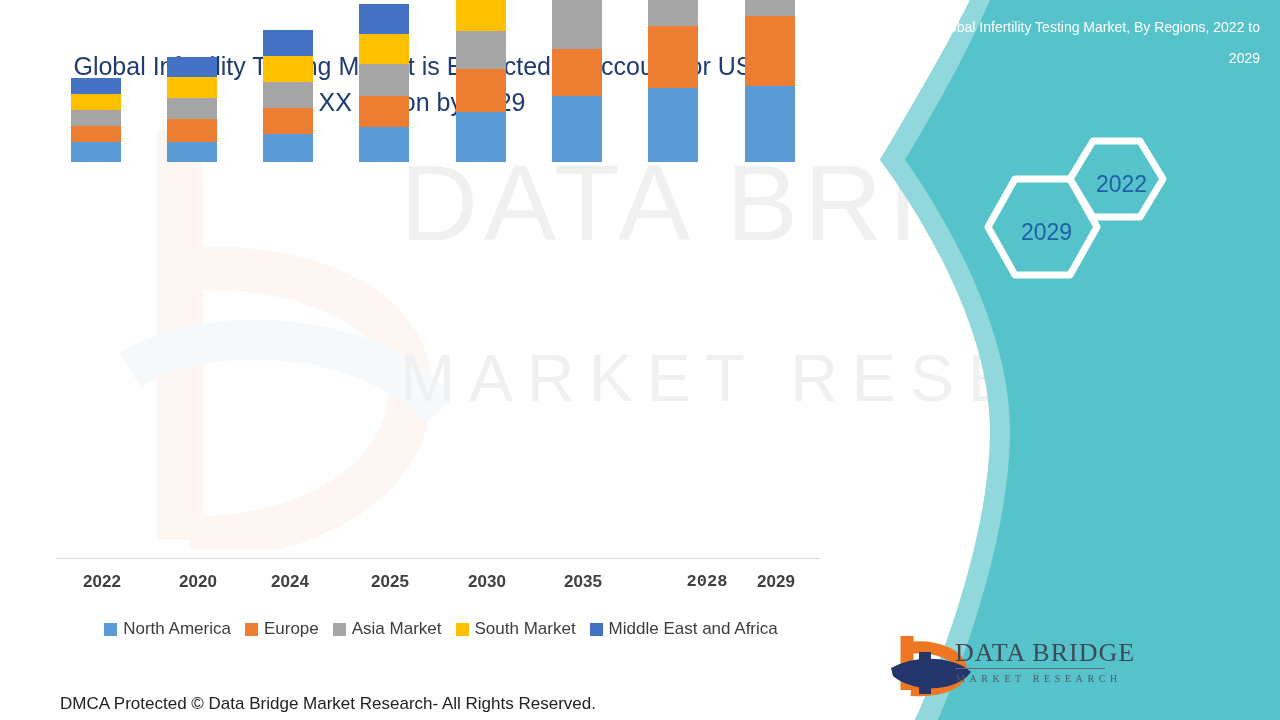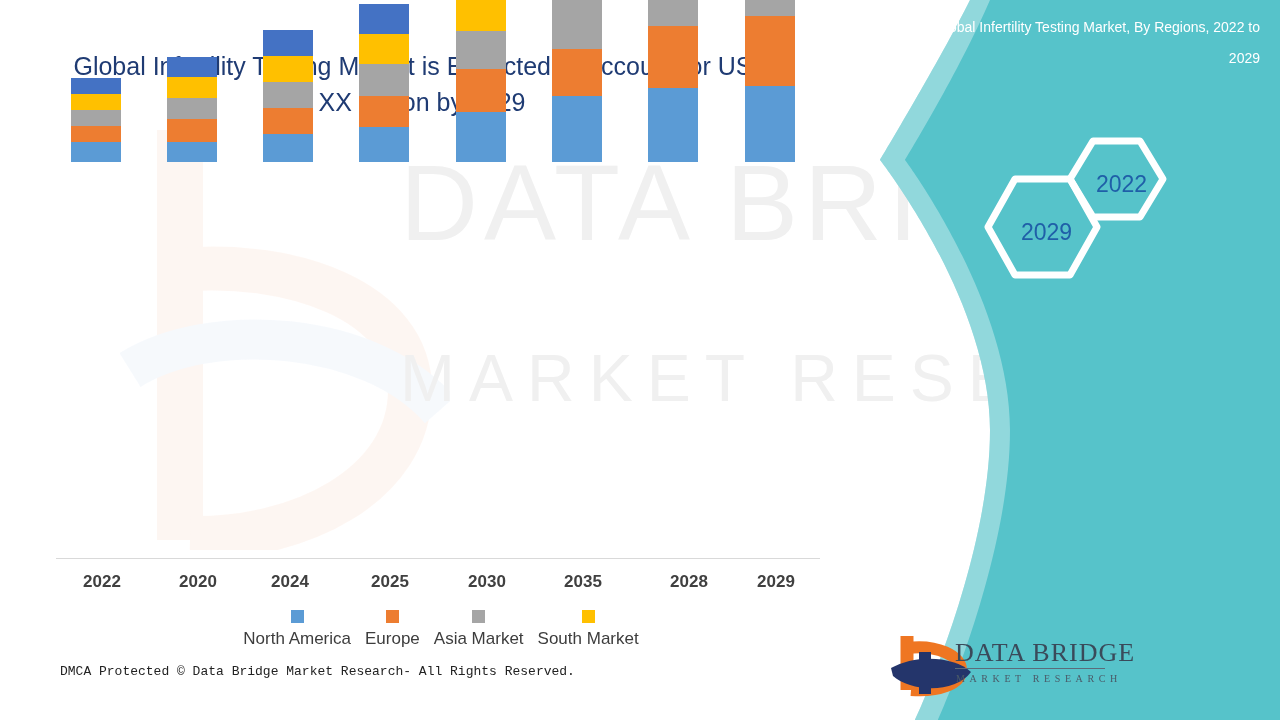--- a/index.html
+++ b/index.html
@@ -48,29 +48,29 @@
   .xlabel{
     position:absolute;width:90px;text-align:center;
     font-size:17px;font-weight:bold;color:#404040;
   }
 
   
   .legend{
     position:absolute;left:56px;top:616px;width:770px;height:26px;
     display:flex;align-items:center;justify-content:center;gap:14px;
   }
-  .legend-item{display:flex;align-items:center;gap:6px;flex-direction:column;}
+  .legend-item{display:flex;align-items:center;gap:6px;}
   .legend-swatch{width:13px;height:13px;display:block;}
   .legend-label{font-size:17px;color:#3d3d3d;}
 
   
   .footer-left{
-    position:absolute;left:60px;top:664px;
-    font-family:Liberation Mono, monospace;
-    font-size:13px;color:#222;
+    position:absolute;left:60px;top:694px;
+    font-family:Liberation Sans, sans-serif;
+    font-size:17px;color:#222;
   }
   .footer-right{
     position:absolute;left:460px;top:686px;
     font-family:"Liberation Serif", serif;
     font-size:12px;color:#222;
   }
 
   
   .panel-title{
     position:absolute;left:930px;top:12px;width:330px;
@@ -177,41 +177,45 @@
         <div class="seg" style="height: 76px; background: rgb(91, 155, 213);"></div>
       </div>
 
     <div class="xlabels">
       <div class="xlabel" style="left:1px;">2022</div>
       <div class="xlabel" style="left:97px;">2020</div>
       <div class="xlabel" style="left:189px;">2024</div>
       <div class="xlabel" style="left:289px;">2025</div>
       <div class="xlabel" style="left:386px;">2030</div>
       <div class="xlabel" style="left:482px;">2035</div>
-      <div class="xlabel" style="left:588px;">2028</div>
+      <div class="xlabel" style="left:606px;font-family:Liberation Mono, monospace;">2028</div>
       <div class="xlabel" style="left:675px;">2029</div>
     </div>
   </div>
 
   <div class="legend" id="legend">
       <div class="legend-item">
         <span class="legend-swatch" style="background: rgb(91, 155, 213);"></span>
         <span class="legend-label">North America</span>
       </div>
       <div class="legend-item">
         <span class="legend-swatch" style="background: rgb(237, 125, 49);"></span>
         <span class="legend-label">Europe</span>
       </div>
       <div class="legend-item">
         <span class="legend-swatch" style="background: rgb(165, 165, 165);"></span>
         <span class="legend-label">Asia Market</span>
       </div>
       <div class="legend-item">
         <span class="legend-swatch" style="background: rgb(255, 192, 0);"></span>
         <span class="legend-label">South Market</span>
+      </div>
+      <div class="legend-item">
+        <span class="legend-swatch" style="background: rgb(68, 114, 196);"></span>
+        <span class="legend-label">Middle East and Africa</span>
       </div>
     </div>
 
   <div class="footer-left">DMCA Protected © Data Bridge Market Research- All Rights Reserved.</div>
 
   <div class="panel-title">Global Infertility Testing Market, By Regions, 2022 to 2029</div>
 
   <svg class="hexes" viewBox="0 0 210 150">
     <polygon points="118,6 165,6 188,44 165,82 118,82 95,44" fill="none" stroke="#ffffff" stroke-width="7" stroke-linejoin="round"></polygon>
     <polygon points="40,44 95,44 122,92 95,140 40,140 13,92" fill="none" stroke="#ffffff" stroke-width="7" stroke-linejoin="round"></polygon>

